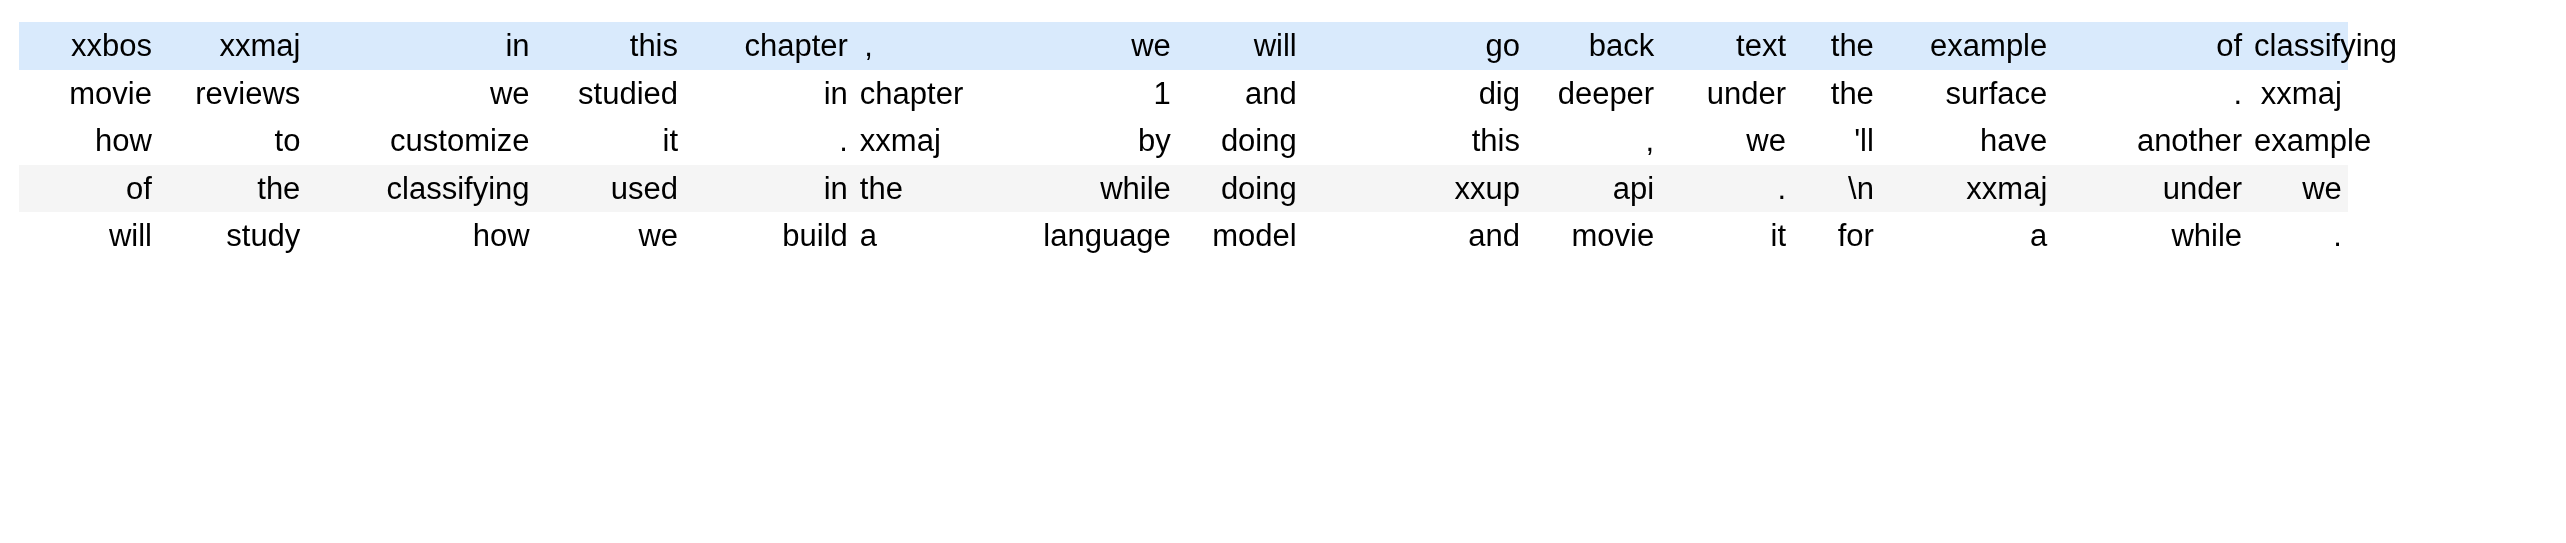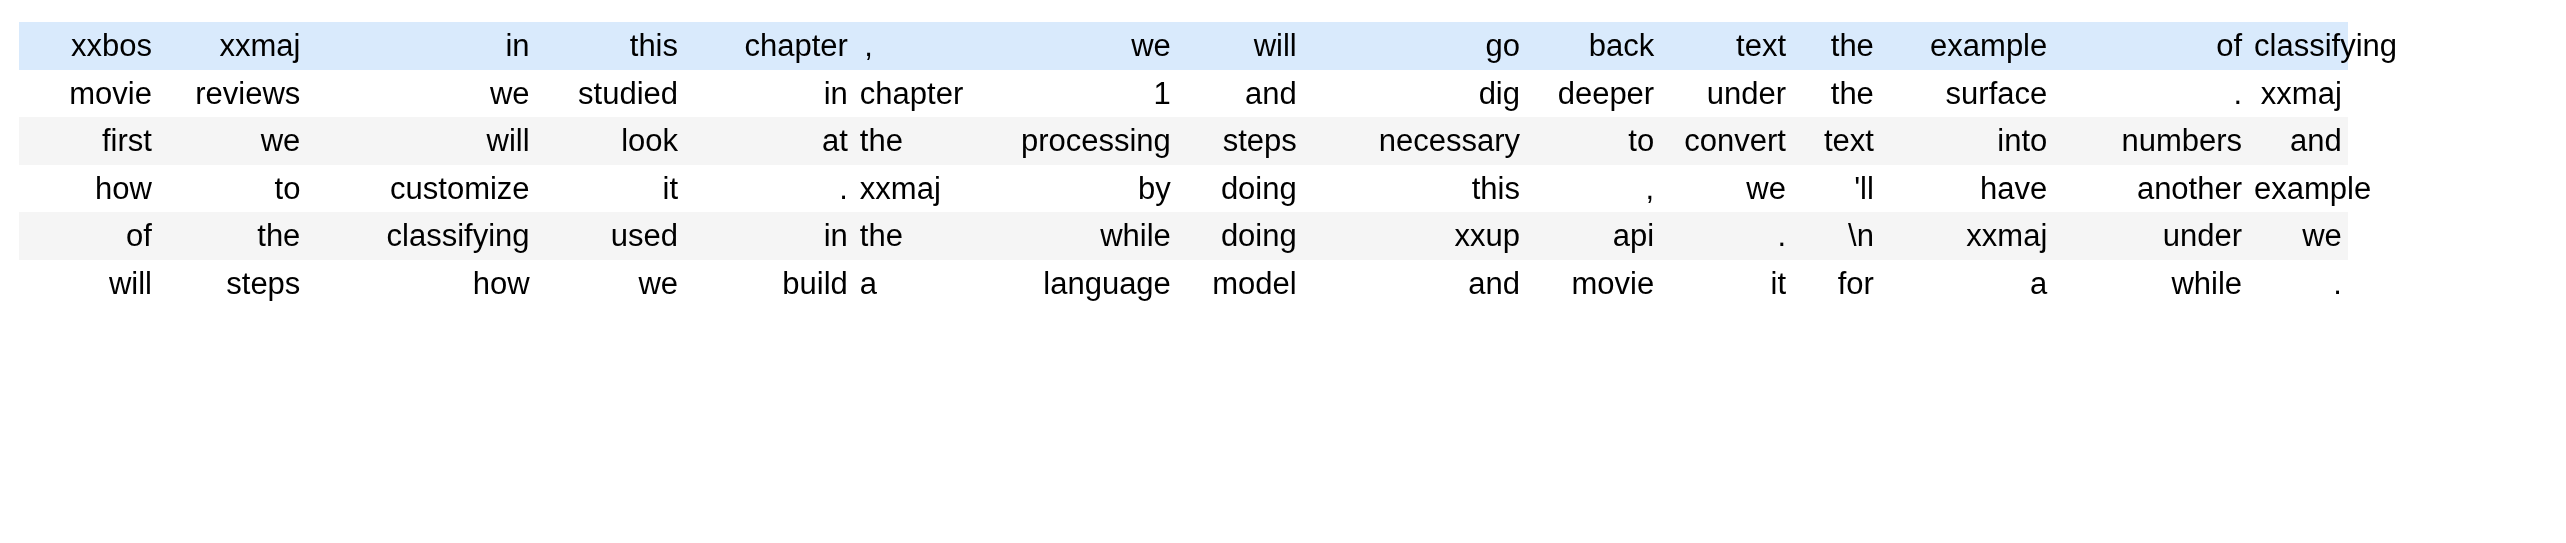--- a/index.html
+++ b/index.html
@@ -121,37 +121,20 @@
           <td>1</td>
           <td>and</td>
           <td>dig</td>
           <td>deeper</td>
           <td>under</td>
           <td>the</td>
           <td>surface</td>
           <td>.</td>
           <td>xxmaj</td>
         </tr>
-        <tr class="stripe">
-          <td>first</td>
-          <td>we</td>
-          <td>will</td>
-          <td>look</td>
-          <td>at</td>
-          <td>the</td>
-          <td>processing</td>
-          <td>steps</td>
-          <td>necessary</td>
-          <td>to</td>
-          <td>convert</td>
-          <td>text</td>
-          <td>into</td>
-          <td>numbers</td>
-          <td>and</td>
-        </tr>
         <tr>
           <td>how</td>
           <td>to</td>
           <td>customize</td>
           <td>it</td>
           <td>.</td>
           <td>xxmaj</td>
           <td>by</td>
           <td>doing</td>
           <td>this</td>
@@ -174,21 +157,21 @@
           <td>xxup</td>
           <td>api</td>
           <td>.</td>
           <td>\n</td>
           <td>xxmaj</td>
           <td>under</td>
           <td>we</td>
         </tr>
         <tr>
           <td>will</td>
-          <td>steps</td>
+          <td>study</td>
           <td>how</td>
           <td>we</td>
           <td>build</td>
           <td>a</td>
           <td>language</td>
           <td>model</td>
           <td>and</td>
           <td>movie</td>
           <td>it</td>
           <td>for</td>

